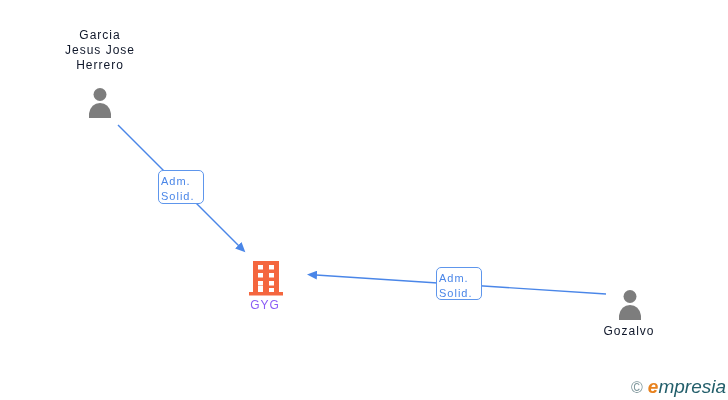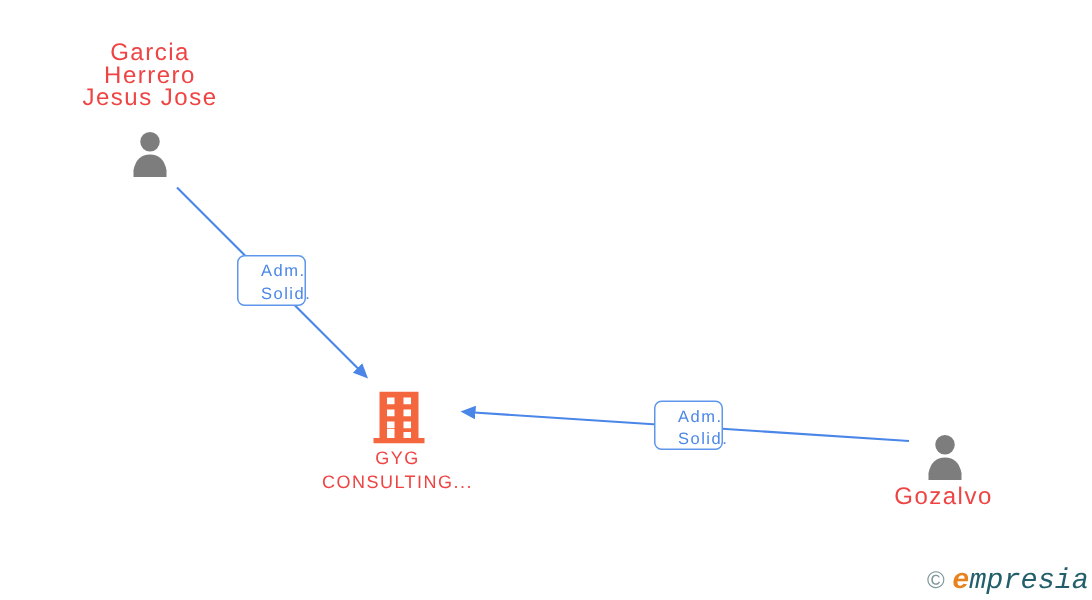--- a/index.html
+++ b/index.html
@@ -4,40 +4,40 @@
 <style>
   html,body{margin:0;padding:0;}
   body{
     width:728px;height:400px;position:relative;background:#ffffff;
     font-family:"Liberation Sans", sans-serif;overflow:hidden;
   }
   .canvas{position:absolute;inset:0;width:728px;height:400px;}
   svg.edges{position:absolute;left:0;top:0;z-index:1;}
   .node-label{
     position:absolute;z-index:2;text-align:center;
-    color:#ef4444;font-size:16px;line-height:15px;letter-spacing:1px;
+    color:#0f172a;font-size:12px;line-height:15px;letter-spacing:1px;
   }
   .company-label{
     position:absolute;z-index:2;text-align:center;
-    color:#ef4444;font-size:12px;line-height:16px;letter-spacing:1px;
+    color:#8b5cf6;font-size:12px;line-height:16px;letter-spacing:1px;
   }
   .icon-wrap{position:absolute;z-index:2;}
   .edge-label{
     position:absolute;z-index:3;background:#ffffff;
     border:1.5px solid #5e96ec;border-radius:5px;
     color:#4a86e8;font-size:11px;line-height:15px;letter-spacing:1px;
-    padding:3px 0 2px 15px;box-sizing:border-box;
+    padding:3px 0 2px 2px;box-sizing:border-box;
   }
   .watermark{
     position:absolute;right:2px;bottom:2px;z-index:2;
     display:flex;align-items:baseline;gap:5px;
   }
   .wm-copy{color:#7d969b;font-size:16px;}
   .wm-brand{
-    font-family:Liberation Mono, monospace;font-style:italic;font-size:19px;
+    font-family:Liberation Sans, sans-serif;font-style:italic;font-size:19px;
     color:#235f6b;white-space:nowrap;
   }
   .wm-brand .initial{color:#e8821e;font-weight:bold;}
 </style>
 </head>
 <body>
 
 <div class="canvas">
 
   <svg class="edges" width="728" height="400" viewBox="0 0 728 400">
@@ -45,22 +45,22 @@
       <marker id="arrow" markerUnits="userSpaceOnUse" markerWidth="11" markerHeight="9" refX="1" refY="4.5" orient="auto">
         <path d="M0,0 L10,4.5 L0,9 Z" fill="#4a86e8"></path>
       </marker>
     </defs>
     <path d="M118,125 L239,246" stroke="#4a86e8" stroke-width="1.4" fill="none" marker-end="url(#arrow)"></path>
     <path d="M606,294 L316,275" stroke="#4a86e8" stroke-width="1.4" fill="none" marker-end="url(#arrow)"></path>
   </svg>
 
   <div class="node-label" style="left:40px;top:28px;width:120px;">
     <div>Garcia</div>
+    <div>Jesus Jose</div>
     <div>Herrero</div>
-    <div>Jesus Jose</div>
   </div>
   <div class="icon-wrap" style="left:85px;top:87px;">
     <svg width="30" height="32" viewBox="0 0 30 32">
       <circle cx="15" cy="7.5" r="6.5" fill="#7d7d7d"></circle>
       <path d="M4 31 v-4.5 q2 -10.5 11 -10.5 q9 0 11 10.5 V31 Z" fill="#7d7d7d"></path>
     </svg>
   </div>
 
   <div class="edge-label" style="left:158px;top:170px;width:46px;height:34px;">
     <div>Adm.</div>
@@ -76,21 +76,20 @@
       <rect x="10" y="12" width="5" height="4.5" fill="#ffffff"></rect>
       <rect x="21" y="12" width="5" height="4.5" fill="#ffffff"></rect>
       <rect x="10" y="20" width="5" height="4.5" fill="#ffffff"></rect>
       <rect x="21" y="20" width="5" height="4.5" fill="#ffffff"></rect>
       <rect x="10" y="25" width="5" height="6" fill="#ffffff"></rect>
       <rect x="21" y="27" width="5" height="4" fill="#ffffff"></rect>
     </svg>
   </div>
   <div class="company-label" style="left:195px;top:297px;width:140px;">
     <div>GYG</div>
-    <div>CONSULTING...</div>
   </div>
 
   <div class="edge-label" style="left:436px;top:267px;width:46px;height:33px;">
     <div>Adm.</div>
     <div>Solid.</div>
   </div>
 
   <div class="icon-wrap" style="left:615px;top:289px;">
     <svg width="30" height="32" viewBox="0 0 30 32">
       <circle cx="15" cy="7.5" r="6.5" fill="#7d7d7d"></circle>

